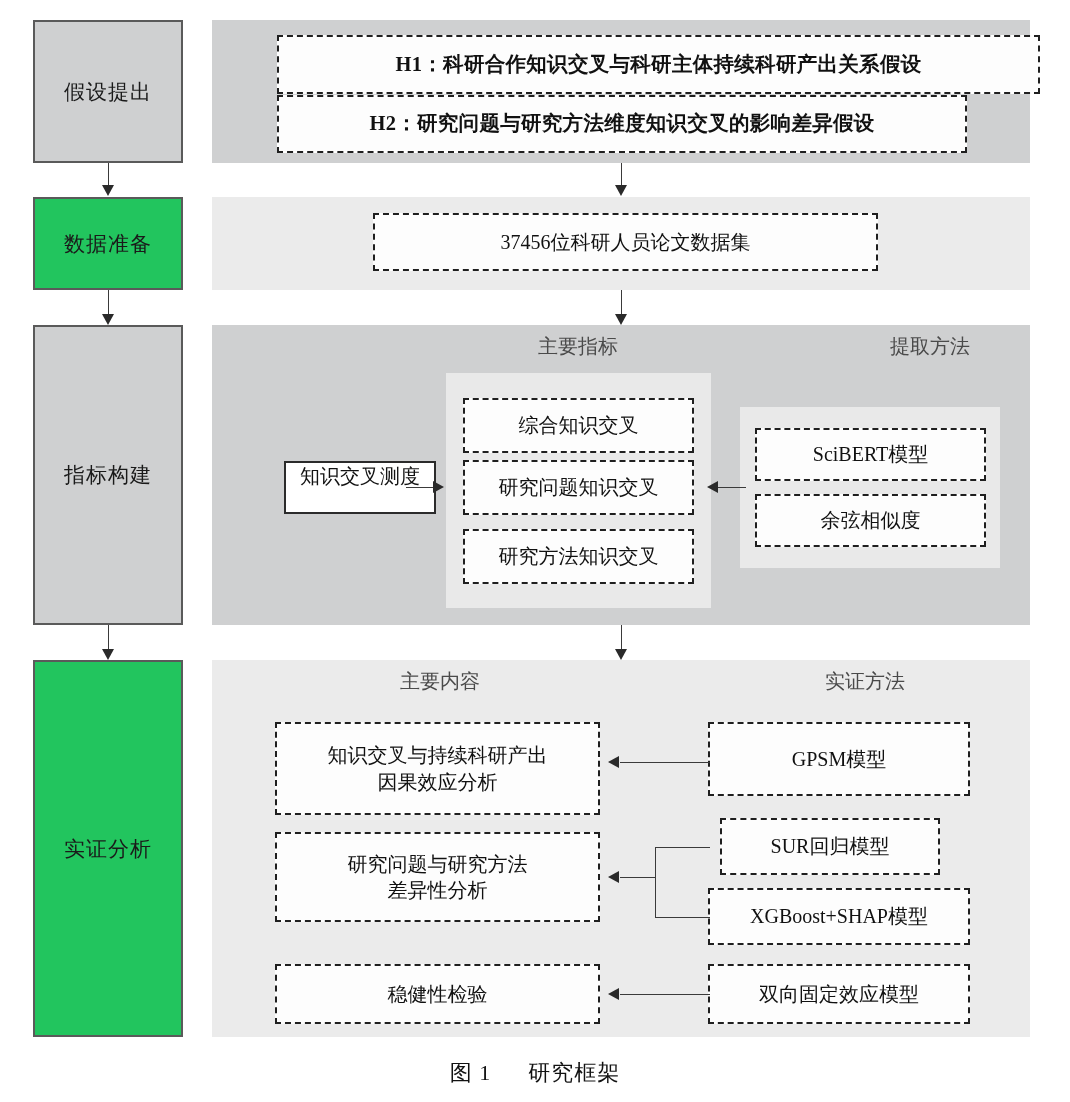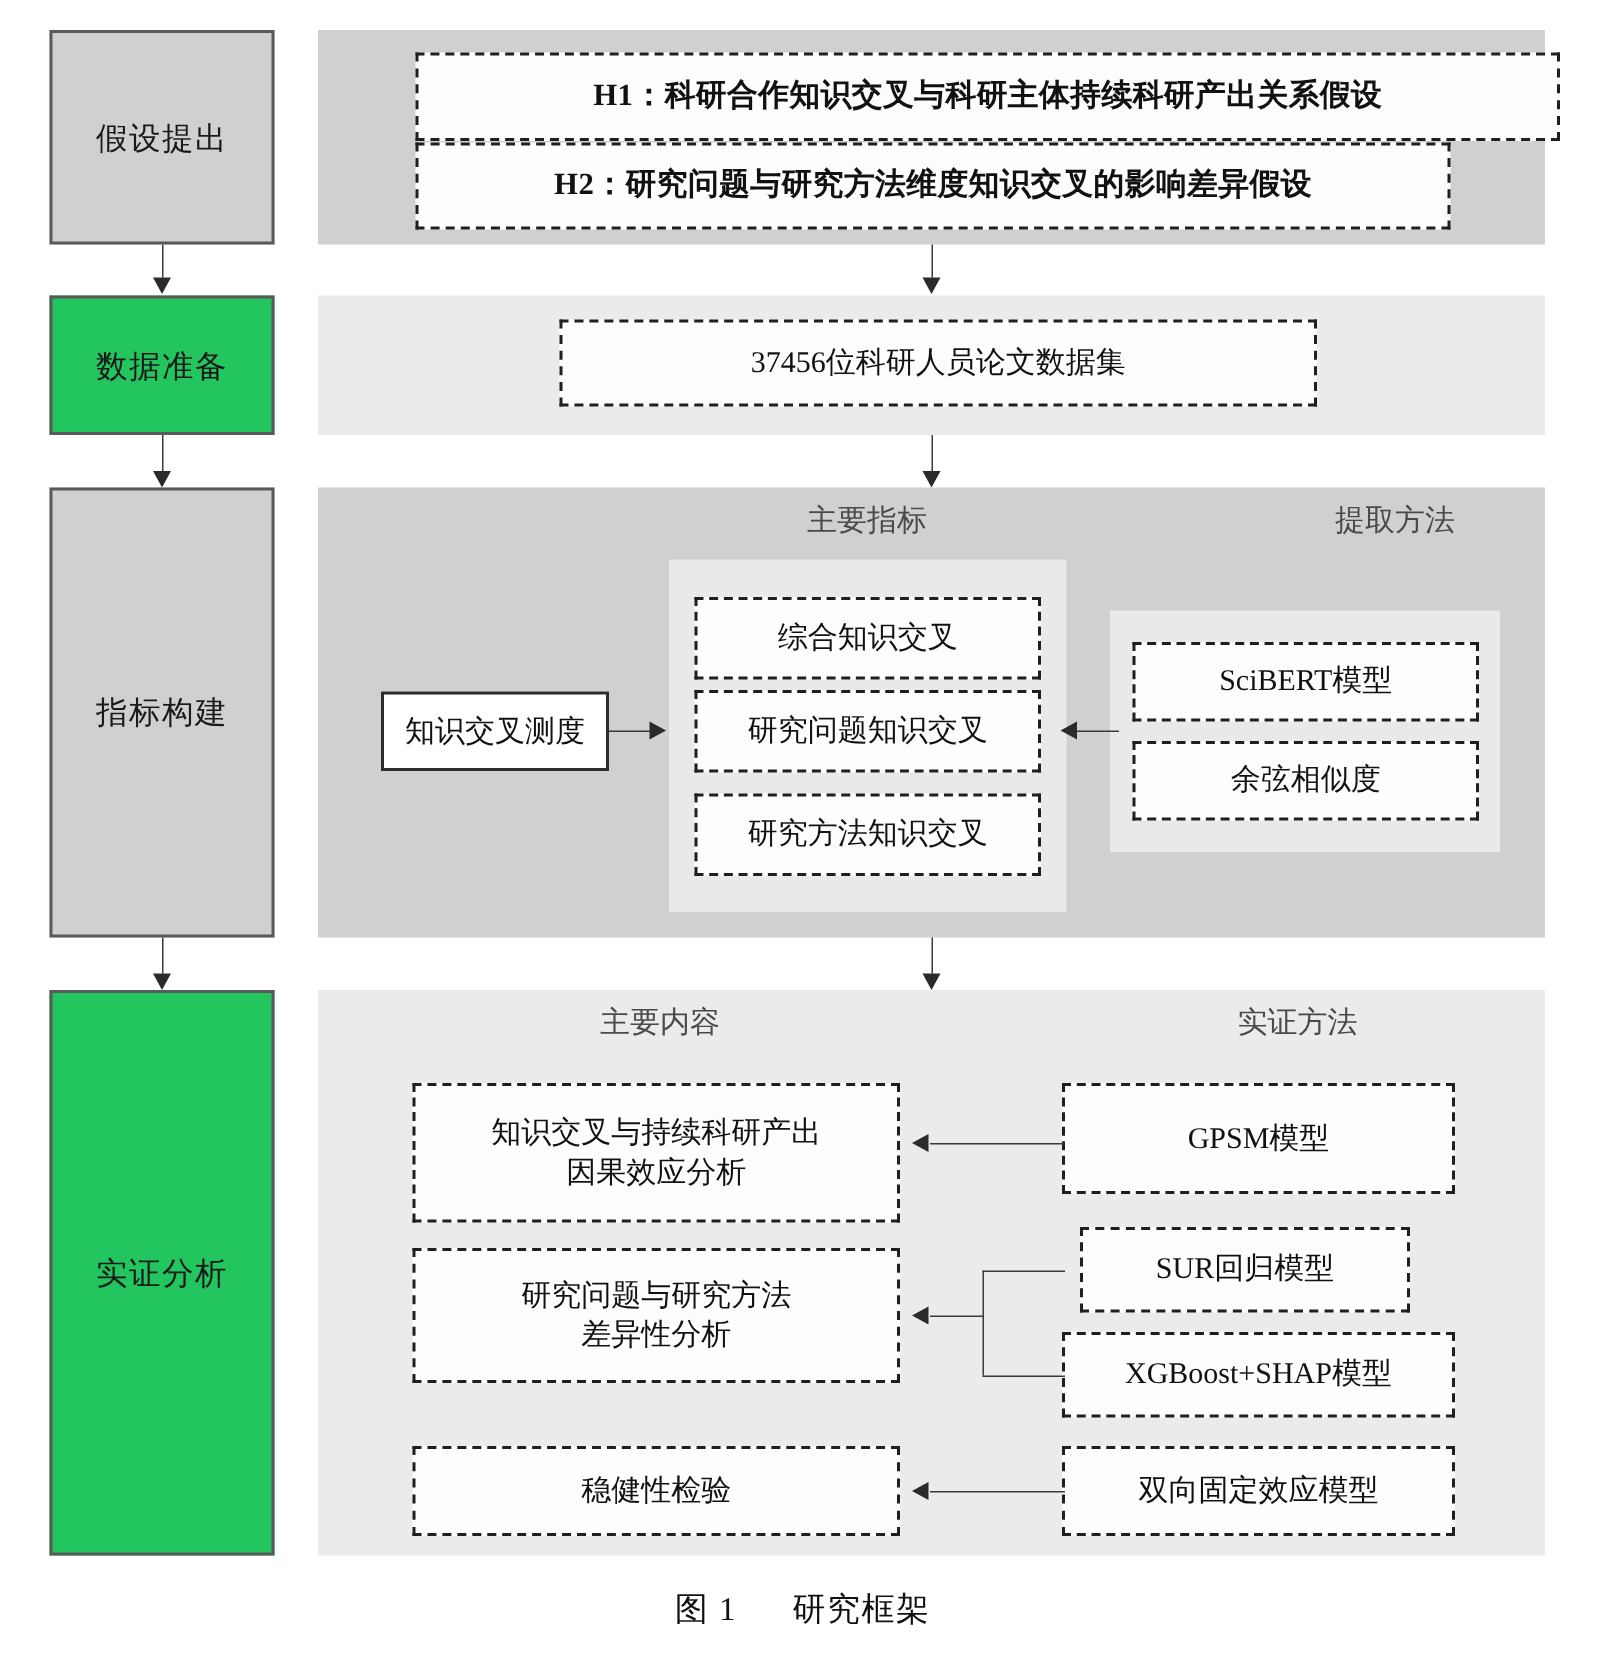--- a/index.html
+++ b/index.html
@@ -56,25 +56,25 @@
     line-height: 1.32;
     padding: 2px 6px;
     color: #111111;
   }
   .sbox {
     position: absolute;
     box-sizing: border-box;
     border: 2px solid #2b2b2b;
     background: #ffffff;
     display: flex;
-    align-items: center;
     justify-content: center;
     text-align: center;
     font-size: 20px;
     color: #111111;
+    margin-left: 30px;
   }
   .dbox.bold { font-weight: bold; font-size: 20.5px; letter-spacing: 0.3px; }
 
   
   .subpanel {
     position: absolute;
     box-sizing: border-box;
     background: #e9e9e9;
   }
 

